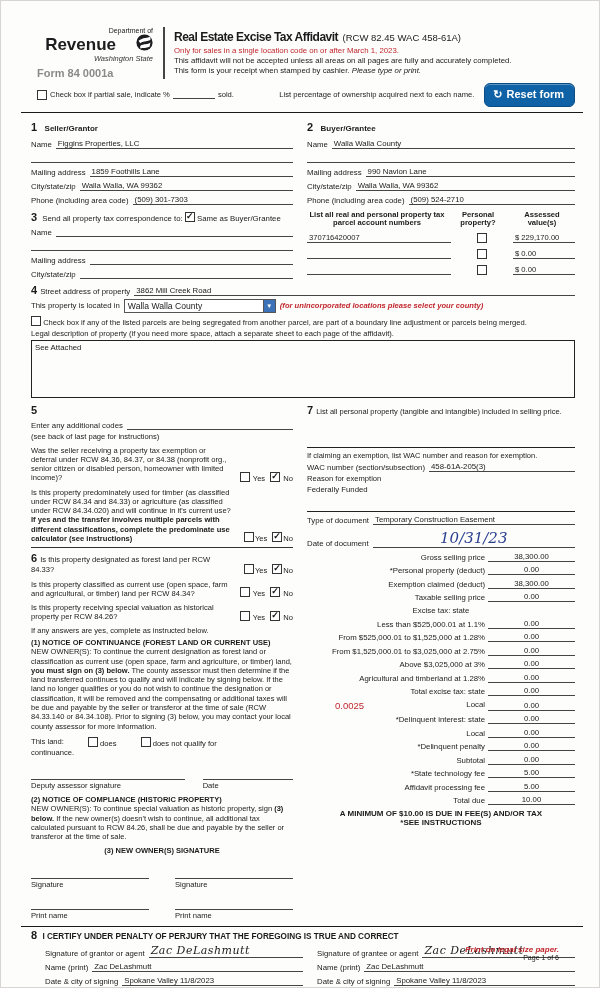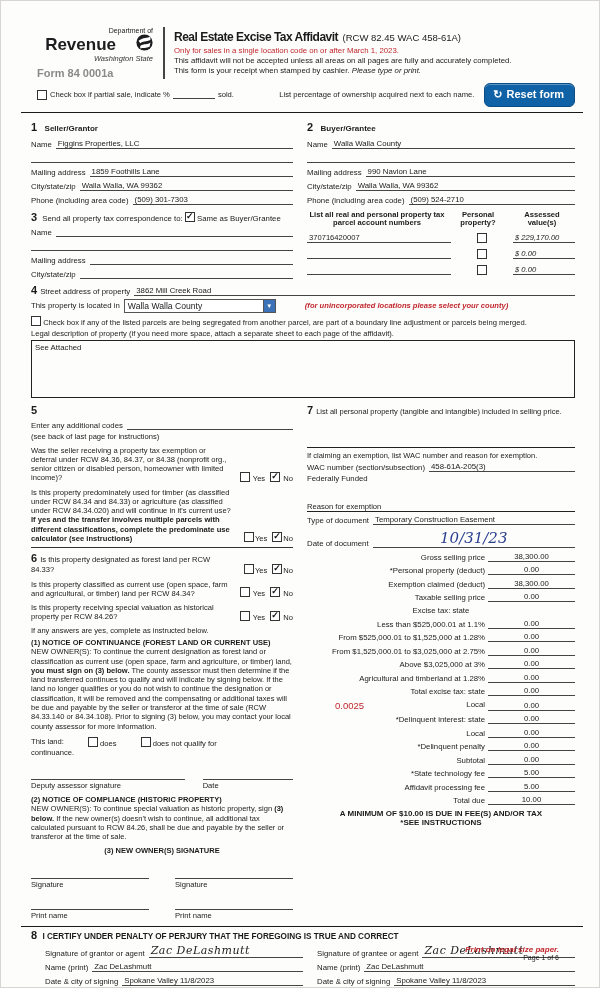--- a/index.html
+++ b/index.html
@@ -11,21 +11,21 @@
   .logo-block{width:122px;flex:0 0 auto;text-align:right;padding-right:8px;line-height:1;}
   .logo-top{font-size:7px;color:#222;}
   .logo-main{font-size:17px;font-weight:bold;color:#1d1d1f;display:flex;justify-content:flex-end;align-items:center;gap:20px;}
   .logo-sub{font-size:7.5px;font-style:italic;color:#333;margin-top:1px;}
   .form-num{font-size:11px;font-weight:bold;color:#8a8a8a;margin-top:5px;text-align:left;padding-left:6px;}
   .hdr-div{border-left:2px solid #444;align-self:stretch;margin:0 9px 0 2px;}
   .title-block{flex:1;line-height:1.15;}
   .title-line{white-space:nowrap;}
   .title-main{font-size:12px;font-weight:bold;letter-spacing:-0.5px;}
   .title-rcw{font-size:9.5px;}
-  .red{color:#c1272d;margin-left:25px;}
+  .red{color:#c1272d;}
   .notice-red{font-size:7.8px;color:#c1272d;margin-top:2px;}
   .notice{font-size:7.8px;margin-top:1px;}
   .partial-row{display:flex;align-items:center;margin-top:4px;}
   .partial-left{font-size:7.6px;display:flex;align-items:center;gap:3px;padding-left:6px;}
   .pct-line{display:inline-block;width:42px;border-bottom:1px solid #444;height:7px;}
   .own-note{font-size:7.6px;margin-left:auto;text-align:right;}
   .reset-btn{margin-left:10px;background:#0f62a5;border:1px solid #0a4c83;
     border-radius:6px;color:#fff;font-weight:bold;font-size:11px;padding:4px 10px 5px 8px;
     display:inline-flex;align-items:center;gap:4px;box-shadow:inset 0 1px 0 #5a97c8;}
   .rule{border-top:1.6px solid #1a1a1a;margin:5px -8px 4px -10px;}
@@ -43,21 +43,21 @@
   .col-l{width:262px;flex:0 0 auto;}
   .col-r{flex:1;margin-left:14px;min-width:0;}
   
   .ptab{font-size:7.6px;}
   .phead{display:flex;font-weight:bold;text-align:center;line-height:1.15;}
   .prow{display:flex;align-items:center;margin-top:5px;}
   .pc1{width:140px;}
   .pc2{width:62px;text-align:center;}
   .pc3{flex:1;}
   .prow .pc1{border-bottom:1px solid #444;min-height:9px;padding:0 2px;}
-  .prow .pc3{border-bottom:1px solid #444;min-height:9px;padding:0 2px;font-style:italic;}
+  .prow .pc3{border-bottom:1px solid #444;min-height:9px;padding:0 2px;}
   
   .dd{display:inline-flex;align-items:stretch;border:1.4px solid #555;background:#fff;font-size:8.6px;}
   .dd .dd-txt{padding:1px 5px 1px 3px;white-space:nowrap;}
   .dd .dd-btn{width:11px;background:#3c72b8;color:#fff;font-size:6px;display:flex;align-items:center;justify-content:center;border-left:1px solid #555;}
   .legal-box{border:1.2px solid #222;height:52px;font-size:7.8px;padding:2px 3px;margin-top:2px;}
   
   .qrow{display:flex;font-size:7.6px;margin-top:5px;}
   .qrow p{margin:0;flex:1;line-height:1.22;}
   .yn{flex:0 0 auto;white-space:nowrap;align-self:flex-end;margin-left:4px;font-size:7.6px;}
   .yn .cb{margin:0 1px 0 5px;}
@@ -344,22 +344,22 @@
     <div class="col-r">
       <div>
         <p class="para" style="margin-top:0;"><span class="secnum">7</span><span>List all personal property (tangible and intangible) included in selling price.</span></p>
         <div style="height:30px;"></div>
         <div style="border-top:1.2px solid #222;padding-top:2px;">
           <p class="para" style="margin-top:1px;">If claiming an exemption, list WAC number and reason for exemption.</p>
           <div class="fl" style="margin-top:2px;">
               <span class="lbl">WAC number (section/subsection)</span>
             <span class="fill">458-61A-205(3)</span>
             </div>
+          <div style="font-size:7.6px;margin-top:2px;">Reason for exemption</div>
           <div style="font-size:7.8px;margin-top:2px;height:26px;">Federally Funded</div>
-          <div style="font-size:7.6px;margin-top:2px;">Reason for exemption</div>
         </div>
         <div style="border-top:1.2px solid #222;padding-top:3px;">
           <div class="fl" style="margin-top:0;">
               <span class="lbl">Type of document</span>
             <span class="fill">Temporary Construction Easement</span>
             </div>
           <div class="fl">
               <span class="lbl">Date of document</span>
             <span class="fill hand hand-blue" style="text-align:center;">10/31/23</span>
             </div>

